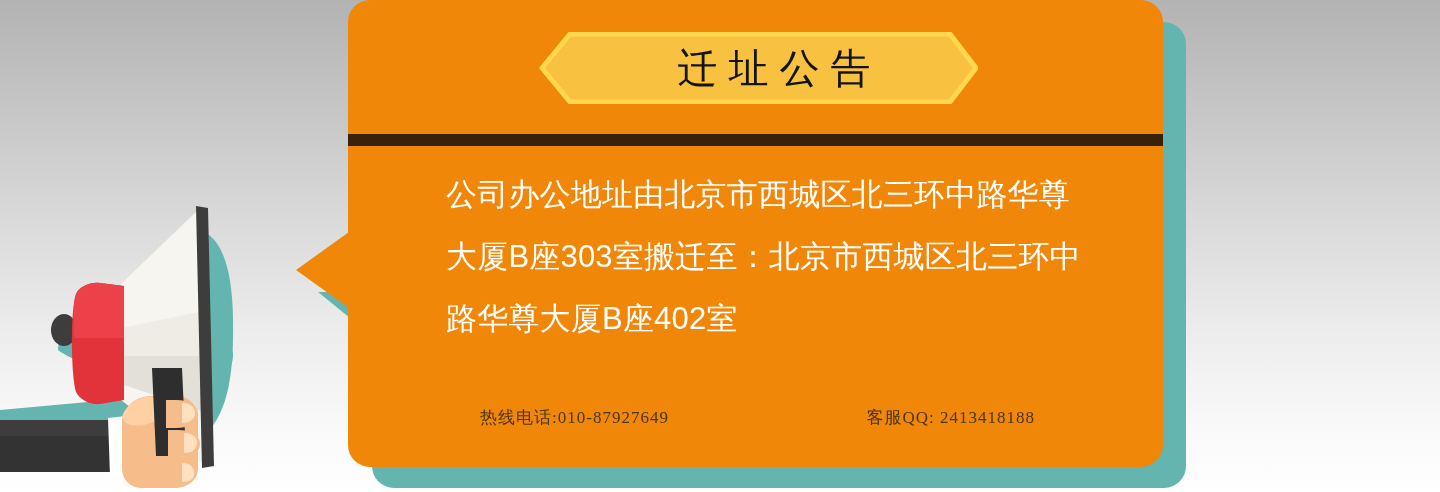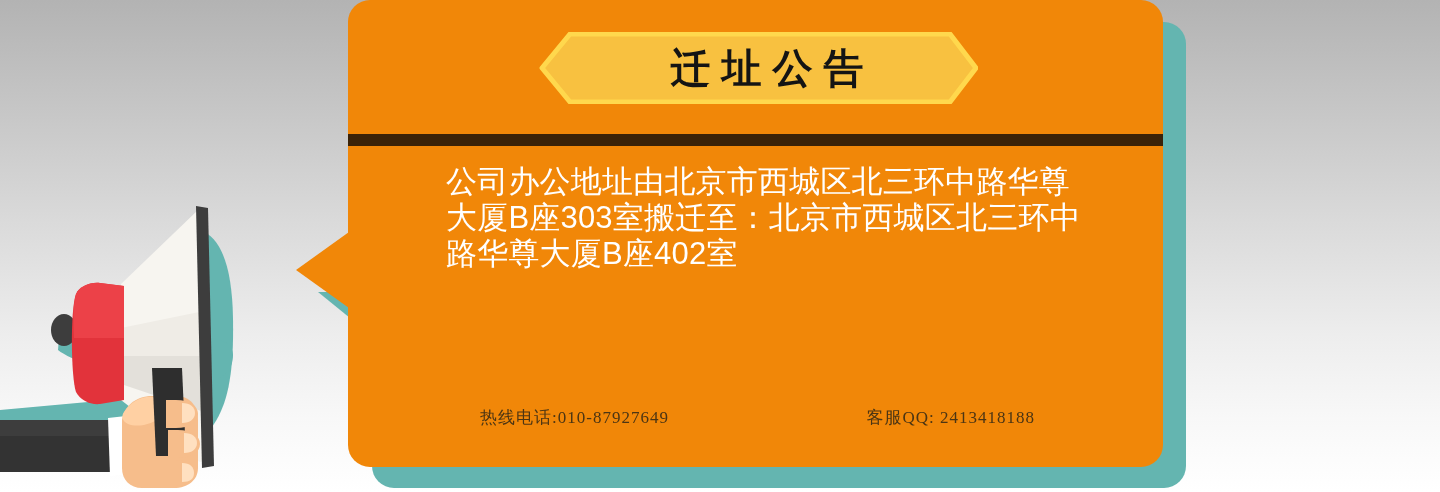--- a/index.html
+++ b/index.html
@@ -74,29 +74,29 @@
     position: absolute;
     left: 188px;
     top: 32px;
     width: 442px;
     height: 72px;
   }
   .ribbon svg { display: block; width: 100%; height: 100%; }
 
   .ribbon-label {
     position: absolute;
-    left: 1px;
+    left: 8px;
     top: 0;
     width: 442px;
     height: 72px;
     display: flex;
     align-items: center;
     justify-content: center;
     font-size: 40px;
-    font-weight: bold;
+    font-weight: normal;
     color: #141414;
     letter-spacing: 11px;
     text-indent: 11px;
     padding-left: 18px;
     box-sizing: border-box;
   }
 
   
   .divider {
     position: absolute;
@@ -107,21 +107,21 @@
     background: #3a2208;
   }
 
   
   .body-copy {
     position: absolute;
     left: 98px;
     top: 164px;
     width: 648px;
     font-size: 31px;
-    line-height: 36px;
+    line-height: 62px;
     color: #ffffff;
     letter-spacing: 0.2px;
   }
 
   
   .contacts {
     position: absolute;
     left: 132px;
     top: 406px;
     width: 600px;

